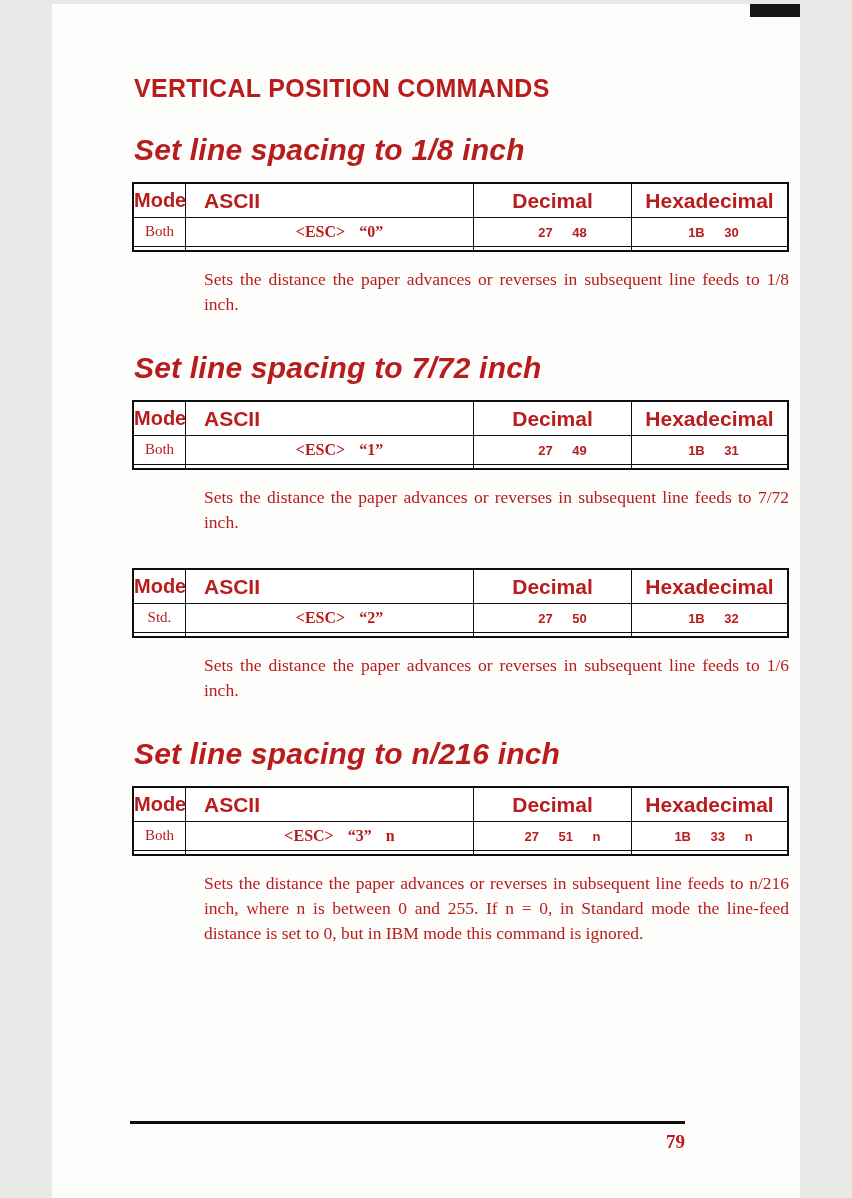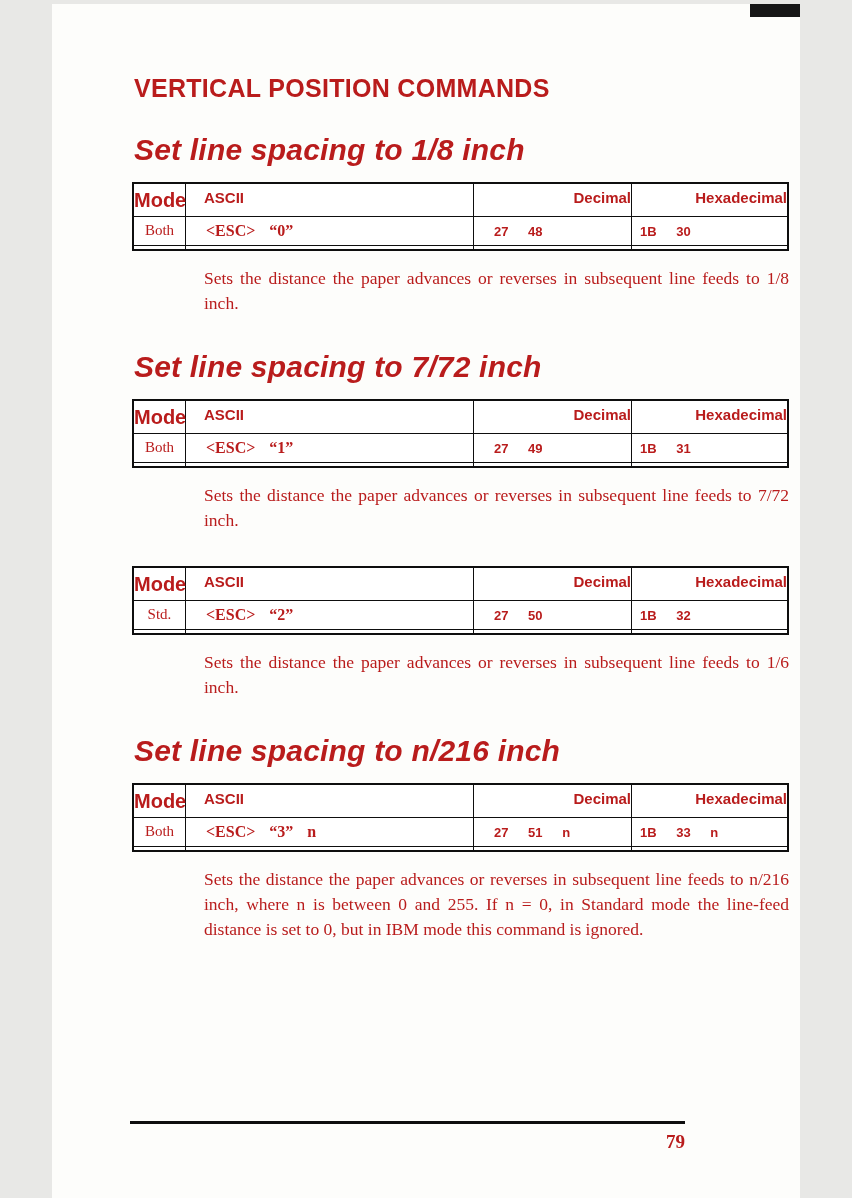--- a/index.html
+++ b/index.html
@@ -40,30 +40,31 @@
     display:grid;
     grid-template-columns:52px 288px 158px 1fr;
     border:2px solid #0e0e0e;
     background:#fff;
   }
   .cell { box-sizing:border-box; }
   .c1,.c2,.c3 { border-right:1px solid #0e0e0e; }
   .th {
     font-family:"Liberation Sans", sans-serif;
     font-weight:700;
-    font-size:15px;
+    font-size:21px;
     padding:5px 0 4px 0;
     border-bottom:1px solid #0e0e0e;
   }
   .th.mode { text-align:center; font-size:20px; }
   .th.ascii { padding-left:18px; }
-  .th.dec, .th.hex { text-align:right; }
+  .th.dec, .th.hex { text-align:center; }
   .td {
     padding:5px 0 5px 0;
     font-size:16px;
+    text-align:center;
   }
   .td.mode { text-align:center; font-size:15px; }
   .td.ascii { padding-left:20px; font-weight:bold; word-spacing:10px; }
   .td.dec, .td.hex {
     font-family:"Liberation Sans", sans-serif;
     font-weight:700;
     font-size:13px;
     word-spacing:16px;
     padding-top:7px;
   }

